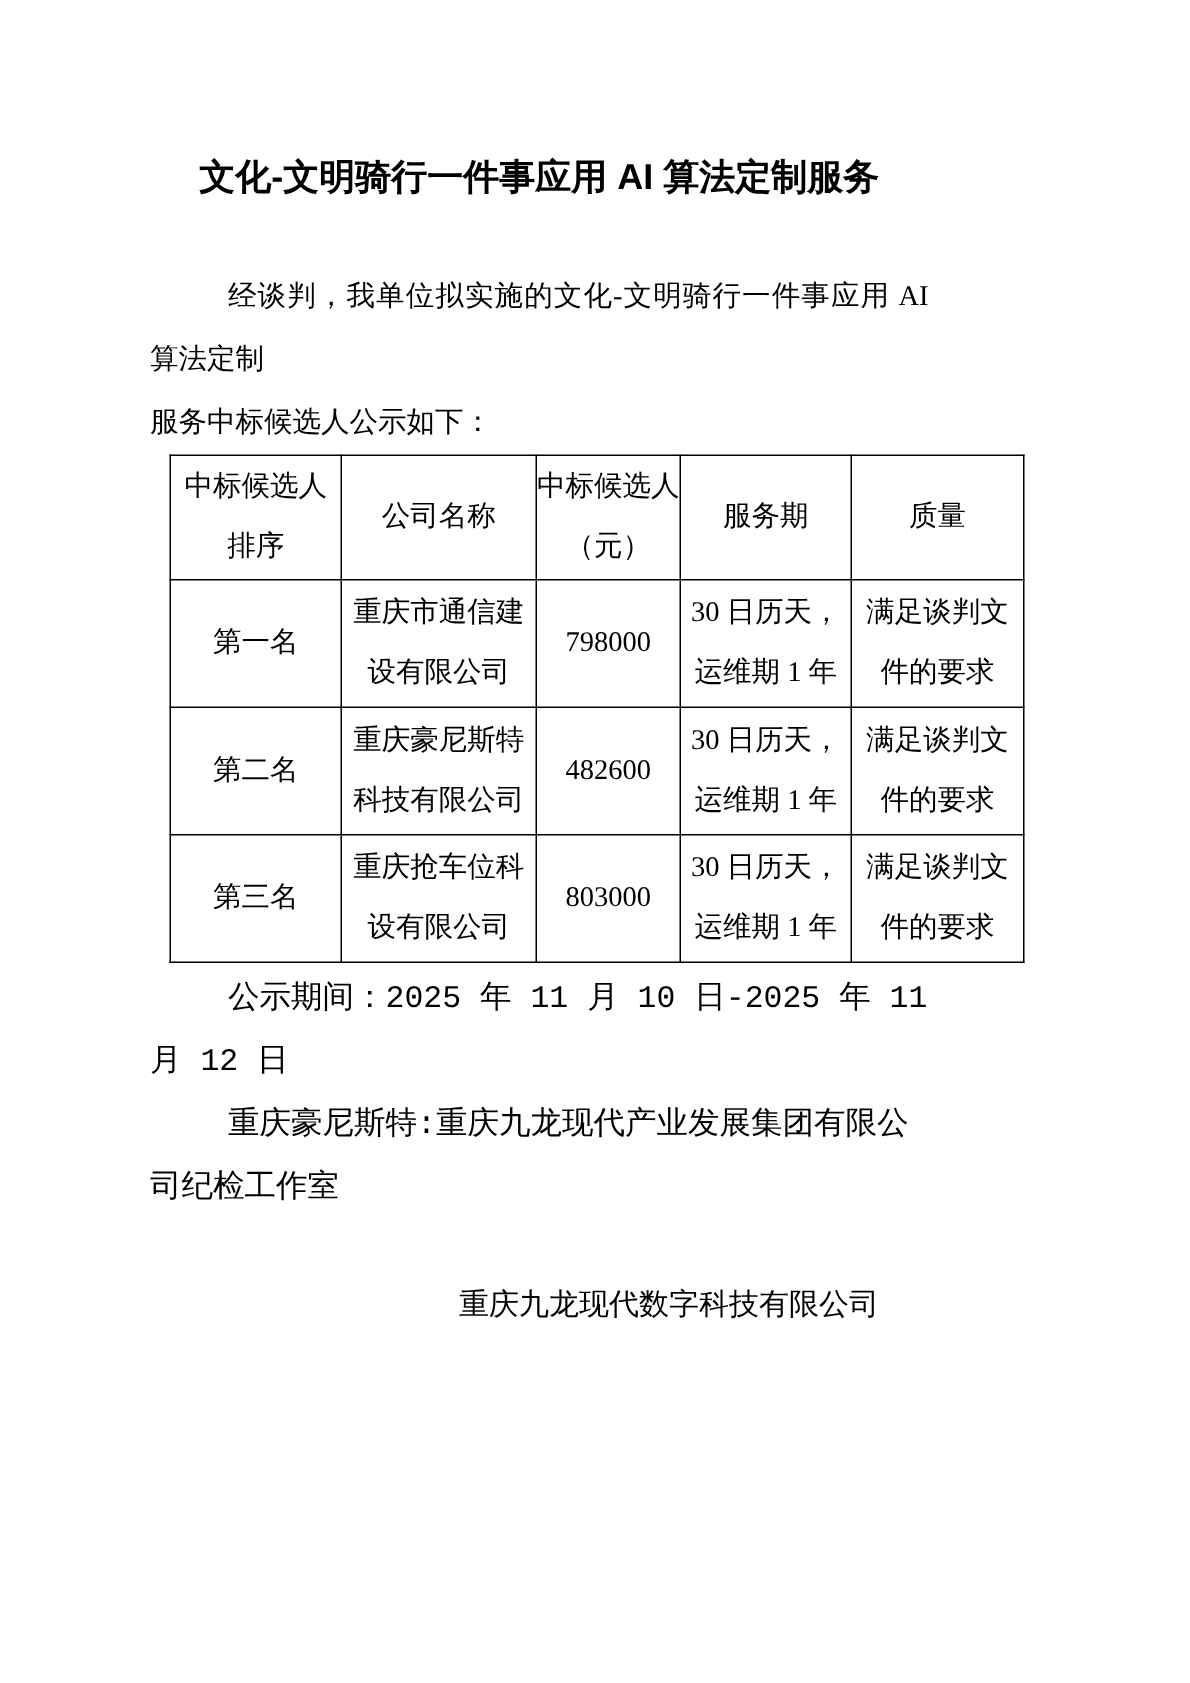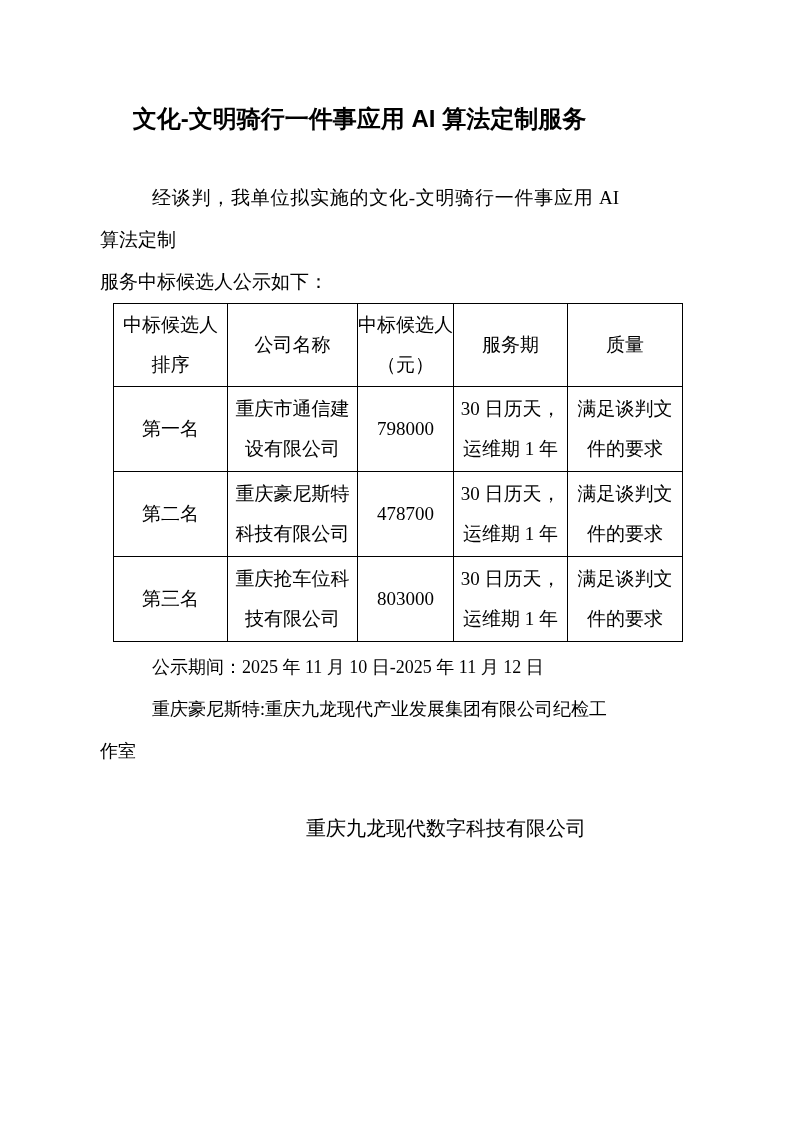--- a/index.html
+++ b/index.html
@@ -55,23 +55,24 @@
     text-align: center;
     vertical-align: middle;
     white-space: pre-line;
     line-height: 40px;
     padding: 0;
   }
   table.candidates thead tr { height: 83px; }
   table.candidates tbody tr { height: 85px; }
   .note {
     margin: 0;
-    font-size: 18px;
+    font-size: 21px;
     line-height: 42px;
     text-indent: 52px;
+    font-family: Liberation Mono, monospace;
   }
   .notes { margin-top: 4px; }
   .signature {
     margin-top: 35px;
     font-size: 20px;
     line-height: 42px;
   }
   .signature .sig-company {
     display: block;
     text-align: right;
@@ -124,30 +125,30 @@
         <td>798000</td>
         <td>30 日历天，
 运维期 1 年</td>
         <td>满足谈判文
 件的要求</td>
       </tr>
       <tr>
         <td>第二名</td>
         <td>重庆豪尼斯特
 科技有限公司</td>
-        <td>478700</td>
+        <td>482600</td>
         <td>30 日历天，
 运维期 1 年</td>
         <td>满足谈判文
 件的要求</td>
       </tr>
       <tr>
         <td>第三名</td>
         <td>重庆抢车位科
-技有限公司</td>
+设有限公司</td>
         <td>803000</td>
         <td>30 日历天，
 运维期 1 年</td>
         <td>满足谈判文
 件的要求</td>
       </tr>
     </tbody>
   </table>
 
   <div class="notes">

